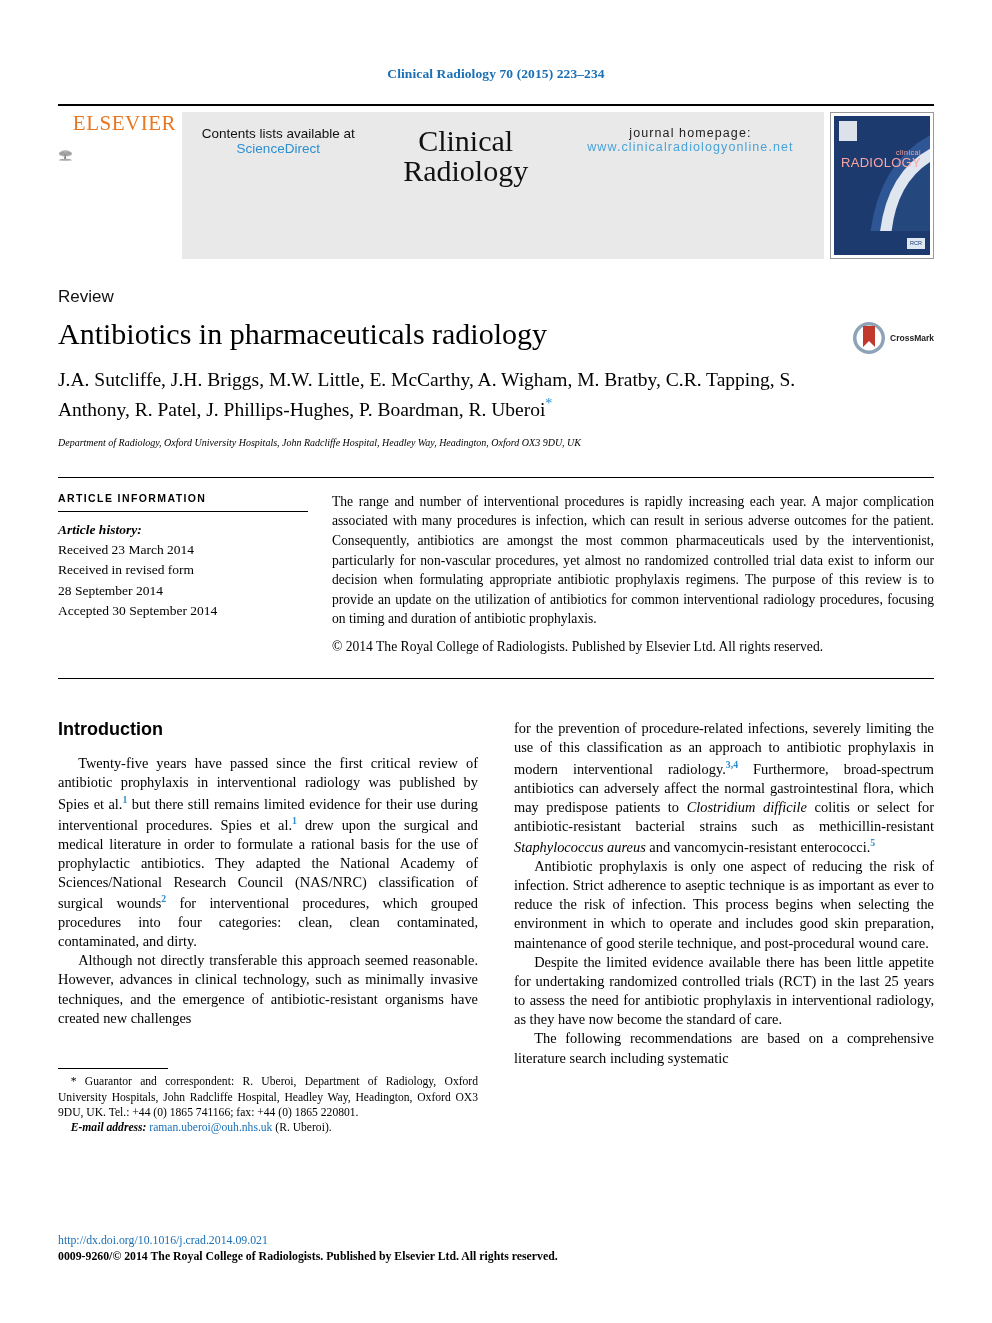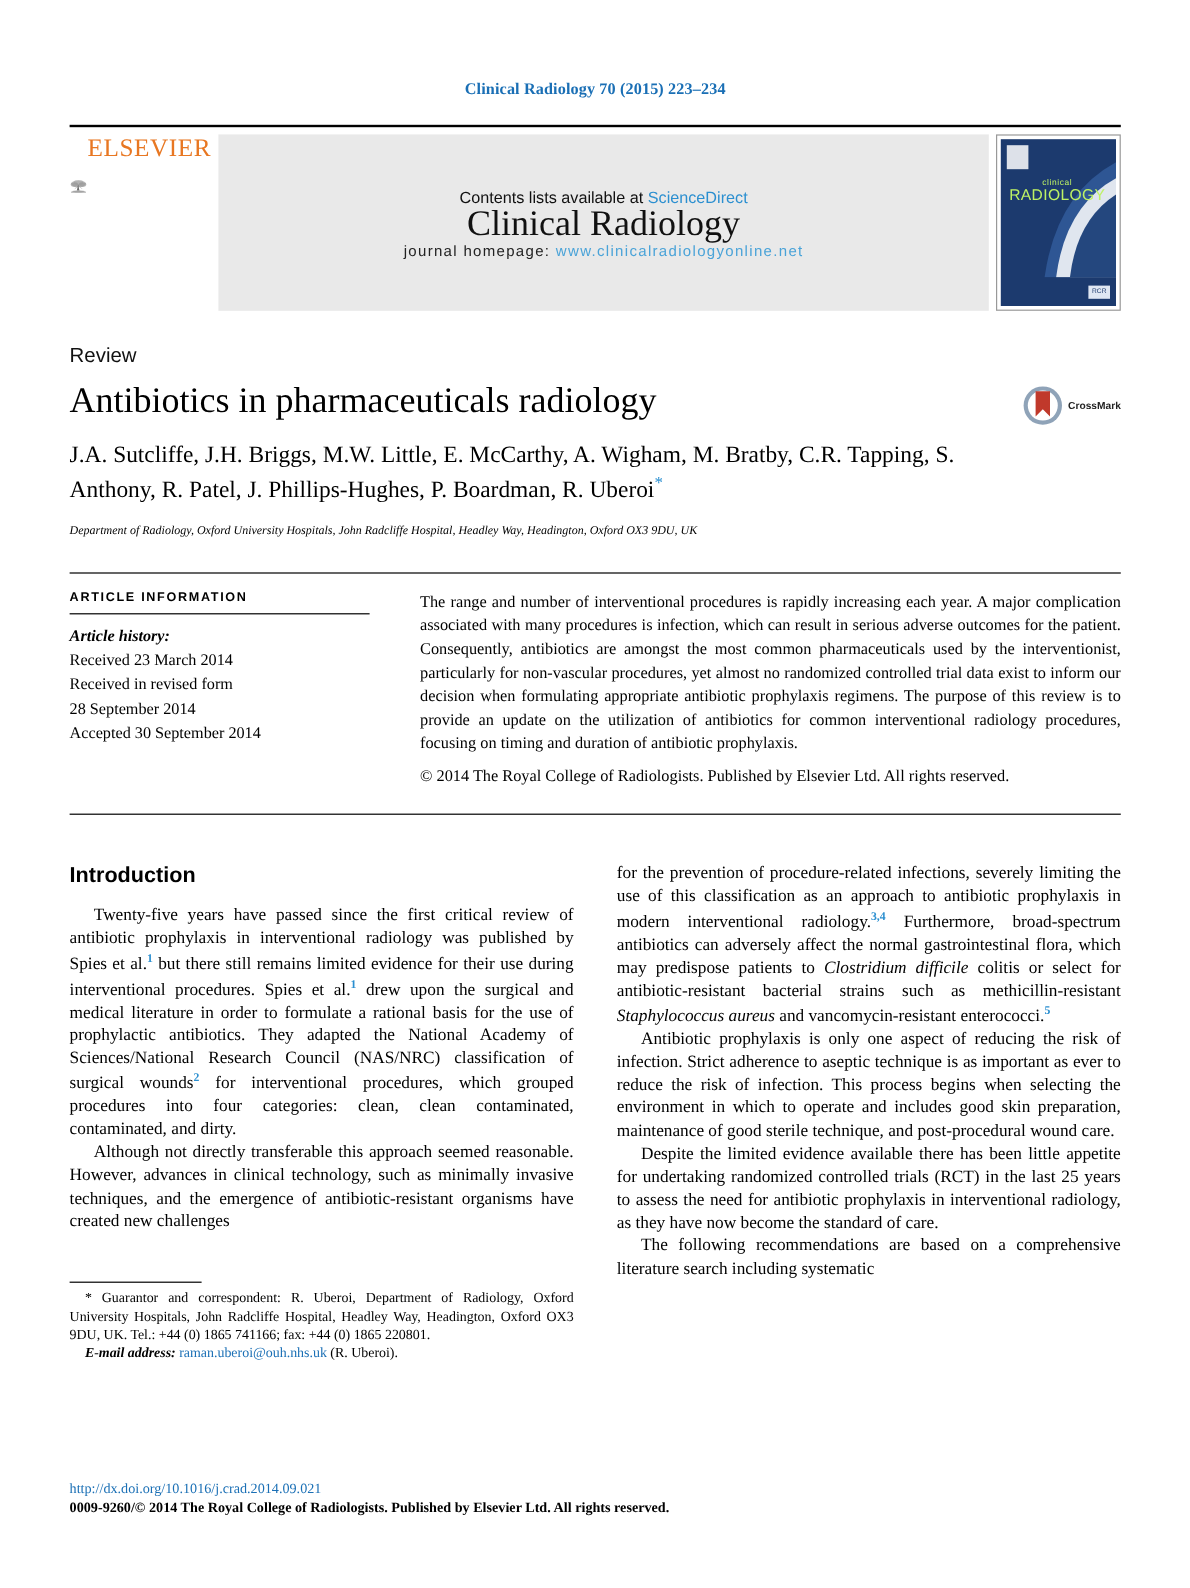--- a/index.html
+++ b/index.html
@@ -58,22 +58,21 @@
     font-size: 21px;
     letter-spacing: .5px;
     line-height: 1;
     margin-top: 1px;
   }
   .banner-center {
     flex: 1 1 auto;
     background: #e9e9e9;
     text-align: center;
     display: flex;
-    flex-direction: column;
-    justify-content: center;
+    justify-content: flex-end;
     padding: 14px 0 13px 0;
     min-height: 120px;
   }
   .contents-line {
     font-family: "Liberation Sans", sans-serif;
     font-size: 13.5px;
     color: #111;
   }
   .contents-line .sd { color: #2b8fd0; }
   .journal-name {
@@ -108,24 +107,24 @@
     position: absolute; inset: 0;
   }
   .cover-topbar {
     position: absolute; top: 5px; left: 5px;
     width: 18px; height: 20px;
     background: #fff; opacity: .85;
   }
   .cover-title {
     position: absolute;
     top: 33px; left: 7px;
-    color: #bef264;
+    color: #fca5a5;
     font-family: "Liberation Sans", sans-serif;
     line-height: 1;
-    text-align: center;
+    text-align: right;
   }
   .cover-title .c1 { font-size: 7px; display:block; letter-spacing:.5px;}
   .cover-title .c2 { font-size: 13px; display:block; letter-spacing:.3px;}
   .cover-badge {
     position: absolute; right: 5px; bottom: 6px;
     background: #dfe7f3; color: #1c3a6e;
     font-family: "Liberation Sans", sans-serif;
     font-size: 5.5px; padding: 2px 3px; line-height: 1.25;
     text-align: center;
   }
@@ -184,21 +183,21 @@
     max-width: 700px;
   }
 
   
   .info-sep {
     border-top: 1.5px solid #000;
     margin-top: 26px;
   }
   .info-abstract {
     display: flex;
-    gap: 42px;
+    gap: 24px;
     padding-top: 14px;
   }
   .info-col { width: 250px; flex: none; }
   .info-heading {
     font-family: "Liberation Sans", sans-serif;
     font-size: 10.5px;
     letter-spacing: 1.4px;
     font-weight: bold;
   }
   .info-rule {

